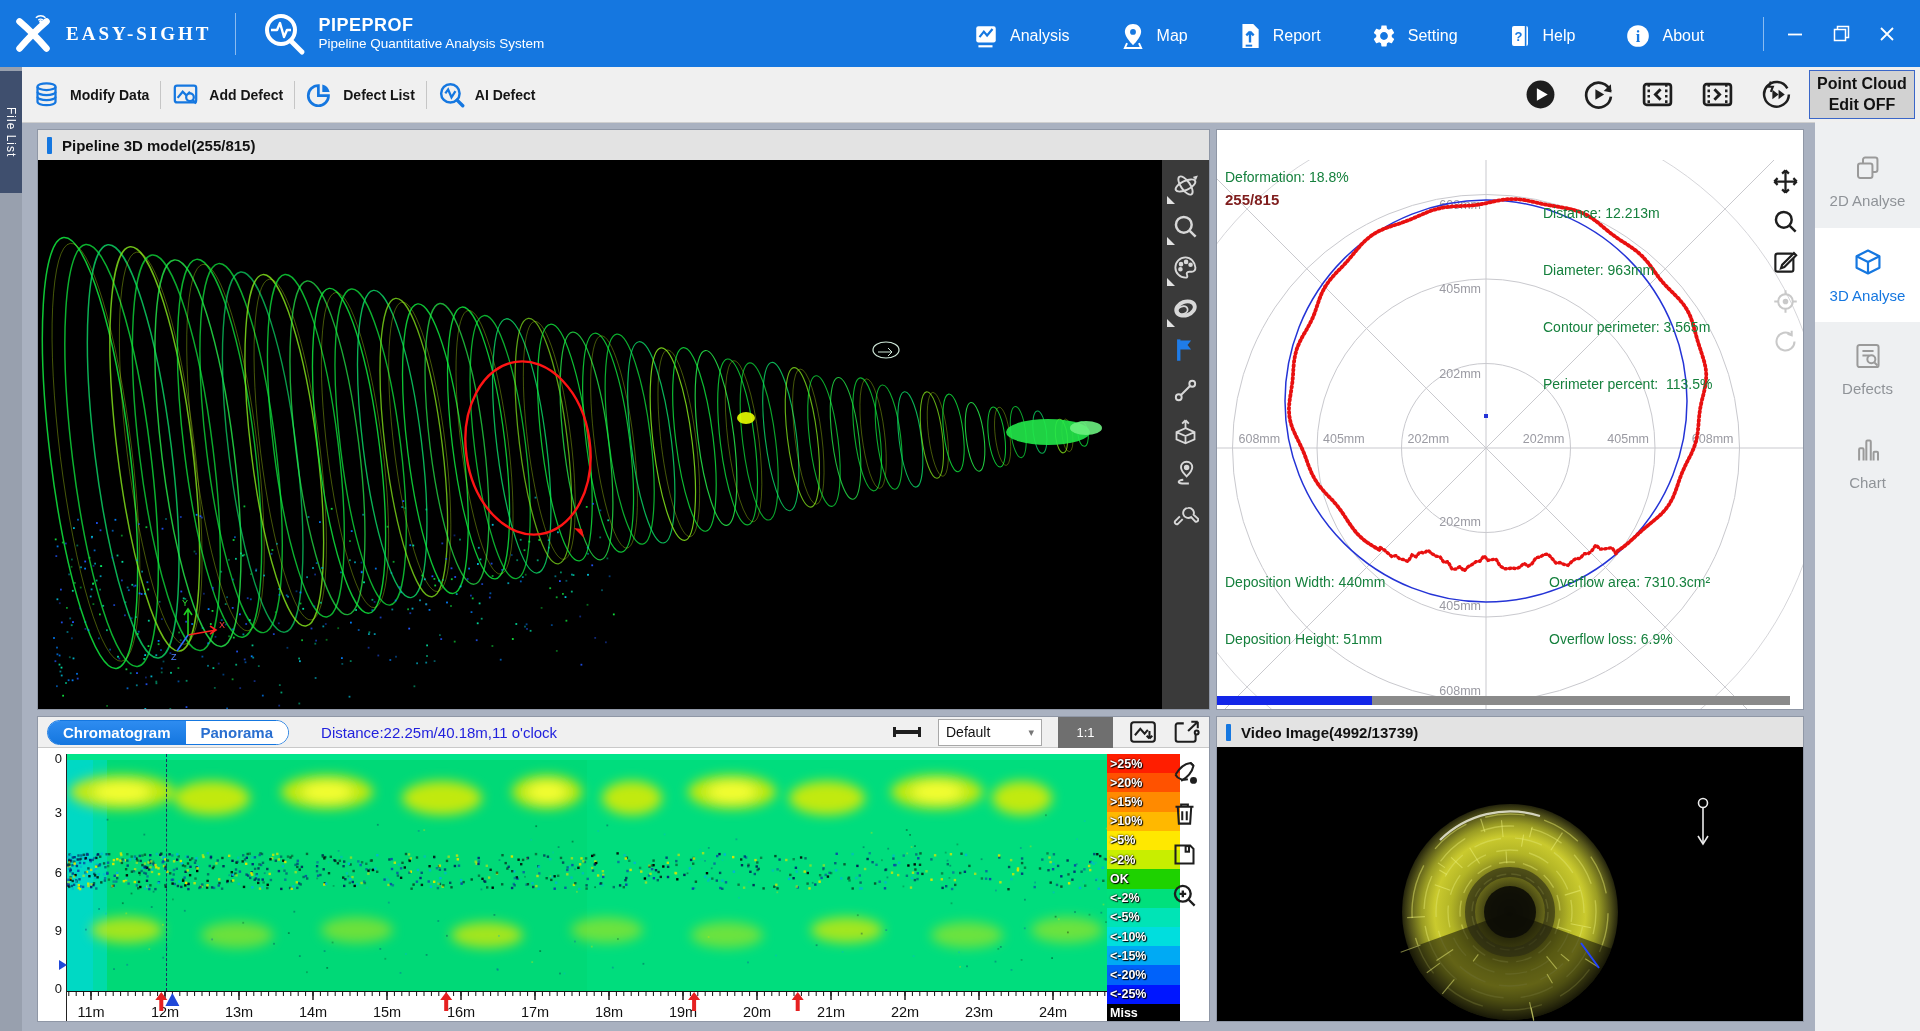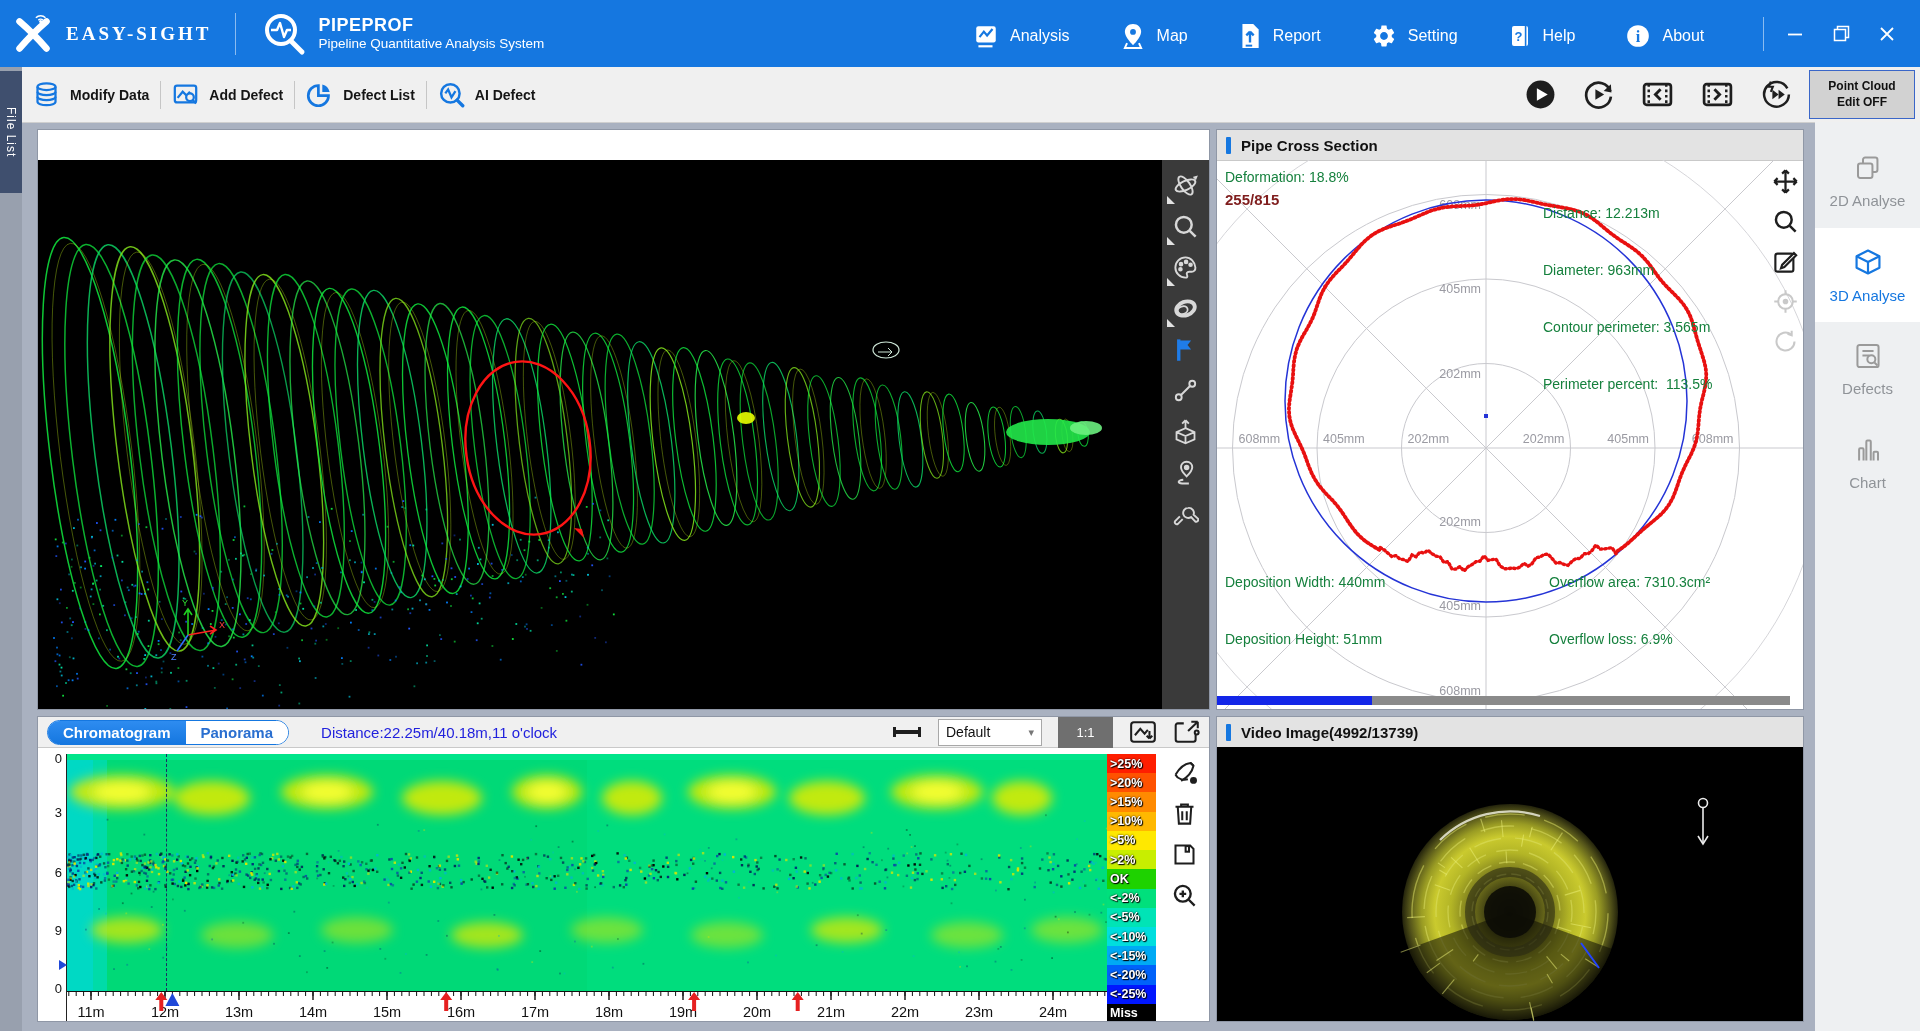--- a/index.html
+++ b/index.html
@@ -18,21 +18,21 @@
   .winctl{position:absolute;right:10px;top:0;height:67px;display:flex;align-items:center;gap:0}
   .winbtn{width:46px;height:67px;display:flex;align-items:center;justify-content:center}
   .wsep{width:1px;height:34px;background:rgba(255,255,255,.5);margin-right:8px}
   
   .toolbar{position:absolute;left:22px;top:67px;width:1898px;height:55px;background:#f0f0f0;
            border-bottom:1px solid #cfcfcf;display:flex;align-items:center}
   .tbtn{display:flex;align-items:center;gap:10px;padding:0 11px;font-size:14px;font-weight:bold;color:#151515}
   .tsep{width:1px;height:28px;background:#c6c6c6}
   .playgroup{position:absolute;right:128px;top:0;height:55px;display:flex;align-items:center;gap:27px}
   .pce-btn{position:absolute;right:5px;top:3px;width:104px;height:47px;background:#d2d2d2;
-           border:1px solid #3a66c8;font-size:12px;font-weight:bold;color:#111;
+           border:1px solid #3a66c8;font-size:16px;font-weight:bold;color:#111;
            display:flex;flex-direction:column;align-items:center;justify-content:center;line-height:1.3}
   
   .file-strip{position:absolute;left:0;top:67px;width:22px;height:964px;background:#98a0ae}
   .file-tab{position:absolute;left:0;top:4px;width:22px;height:122px;background:#3f4f6e;color:#fff;
             font-size:12px;writing-mode:vertical-rl;display:flex;align-items:center;justify-content:center;letter-spacing:1px}
   
   .panel{position:absolute;background:#fff;border:1px solid #8f97a6;box-sizing:border-box}
   .phead{height:30px;background:#e3e3e3;display:flex;align-items:center;font-weight:bold;font-size:15px;color:#111;
          border-bottom:1px solid #c9c9c9}
   .accent{width:5px;height:17px;background:#1577e0;margin:0 10px 0 9px;border-radius:1px}
@@ -61,21 +61,21 @@
   .sel{width:88px;height:25px;border:1px solid #a8a8a8;background:#fff;font-size:14px;font-weight:normal;
        display:flex;align-items:center;justify-content:space-between;padding:0 7px;color:#111}
   .sel .chev{color:#777;font-size:11px}
   .ratio{width:55px;height:31px;background:#6f6f6f;color:#fff;font-size:13px;font-weight:normal;
          display:flex;align-items:center;justify-content:center}
   .yaxis-label{position:absolute;left:2px;width:22px;text-align:right;font-size:13px;color:#111}
   .vaxis{position:absolute;left:28px;top:7px;width:1px;height:269px;background:#222}
   .cursor-line{position:absolute;top:7px;width:0;height:237px;border-left:1.6px dashed #1c2a66}
   .blue-arrow-left{position:absolute;left:21px;width:0;height:0;border-left:8px solid #1f48d8;
                    border-top:5px solid transparent;border-bottom:5px solid transparent}
-  .cscale{position:absolute;left:1069px;top:7px;width:49px;height:269px;display:flex;flex-direction:column}
+  .cscale{position:absolute;left:1069px;top:7px;width:73px;height:269px;display:flex;flex-direction:column}
   .csrow{flex:1;display:flex;align-items:center;padding-left:3px;font-size:12.5px;font-weight:bold;color:#fff;
          text-shadow:0 0 2px #000,1px 1px 1px #000}
   .ctools{position:absolute;left:1133px;top:12px;display:flex;flex-direction:column;gap:14px;align-items:center}
   #pv{left:1216px;top:716px;width:588px;height:306px}
   #pv .pbody{background:#000}
   
   .sidebar{position:absolute;left:1815px;top:122px;width:105px;height:909px;background:#eef0f2;
            display:flex;flex-direction:column;padding-top:12px}
   .sbitem{width:105px;height:94px;display:flex;flex-direction:column;align-items:center;justify-content:center;
           gap:9px;font-size:15px;color:#8f9398}
@@ -279,20 +279,24 @@
     <span>Point Cloud</span>
     <span>Edit OFF</span>
   </div>
 </div>
 
 <div class="file-strip">
   <div class="file-tab">File List</div>
 </div>
 
 <div class="panel" id="p3d">
+  <div class="phead">
+    <span class="accent"></span>
+    <span>Pipeline 3D model(255/815)</span>
+  </div>
   <div class="pbody">
     <svg id="sv3d" width="1124" height="549" viewBox="0 0 1124 549">
         <rect x="0" y="0" width="1124" height="549" fill="#000"></rect>
         <ellipse cx="52" cy="293" rx="39.89" ry="217" fill="none" stroke="#10e93e" stroke-width="1.50" opacity="0.85" transform="rotate(-7 52 293)"></ellipse>
         <ellipse cx="58" cy="293" rx="35.901" ry="210.48999999999998" fill="none" stroke="#b8e818" stroke-width="0.8" opacity="0.45" transform="rotate(-7 52 293)"></ellipse>
         <ellipse cx="73.58695652173913" cy="295.5402118226618" rx="39.13394347826087" ry="212.55260869565217" fill="none" stroke="#10e93e" stroke-width="1.49" opacity="0.76" transform="rotate(-7 73.58695652173913 295.5402118226618)"></ellipse>
         <ellipse cx="95.17391304347825" cy="291.3638114765282" rx="38.37788695652174" ry="208.10521739130434" fill="none" stroke="#0cd767" stroke-width="1.48" opacity="0.82" transform="rotate(-7 95.17391304347825 291.3638114765282)"></ellipse>
         <ellipse cx="116.76086956521739" cy="288.91820812692987" rx="37.62183043478261" ry="203.6578260869565" fill="none" stroke="#86e81c" stroke-width="1.47" opacity="0.81" transform="rotate(-7 116.76086956521739 288.91820812692987)"></ellipse>
         <ellipse cx="122.76086956521739" cy="288.91820812692987" rx="33.85964739130435" ry="197.5480913043478" fill="none" stroke="#b8e818" stroke-width="0.8" opacity="0.45" transform="rotate(-7 116.76086956521739 288.91820812692987)"></ellipse>
         <ellipse cx="138.3478260869565" cy="292.7432096186332" rx="36.86577391304348" ry="199.2104347826087" fill="none" stroke="#10e93e" stroke-width="1.46" opacity="0.73" transform="rotate(-7 138.3478260869565 292.7432096186332)"></ellipse>
@@ -844,24 +848,20 @@
       <div class="s3i">
           <svg width="27" height="27" viewBox="0 0 24 24" fill="none" stroke="#d8d8d8" stroke-width="1.7">
         <path d="M14.5 7 a4.5 4.5 0 1 0 2.5 8.2 L20.5 19 a1.8 1.8 0 0 0 2.5-2.5 L19.2 13 a4.5 4.5 0 0 0-4.7-6 Z M9.5 17 l-4.2 4.2 a1.8 1.8 0 0 1-2.5-2.5 L7 14.5"></path>
           </svg>
         </div>
     </div>
   </div>
 </div>
 
 <div class="panel" id="pcs">
-  <div class="phead">
-    <span class="accent"></span>
-    <span>Pipe Cross Section</span>
-  </div>
   <div class="pbody">
     <svg id="svcs" width="586" height="549" viewBox="0 0 586 549">
         <line x1="269" y1="0" x2="269" y2="549" stroke="#c9c9ce"></line>
         <line x1="0" y1="288" x2="586" y2="288" stroke="#c9c9ce"></line>
         <line x1="-151" y1="-132" x2="689" y2="708" stroke="#c9c9ce"></line>
         <line x1="-151" y1="708" x2="689" y2="-132" stroke="#c9c9ce"></line>
         <circle cx="269" cy="288" r="84.5" fill="none" stroke="#c9c9ce"></circle>
         <circle cx="269" cy="288" r="169" fill="none" stroke="#c9c9ce"></circle>
         <circle cx="269" cy="288" r="253.5" fill="none" stroke="#c9c9ce"></circle>
         <circle cx="269" cy="288" r="338" fill="none" stroke="#d6d6da"></circle>

